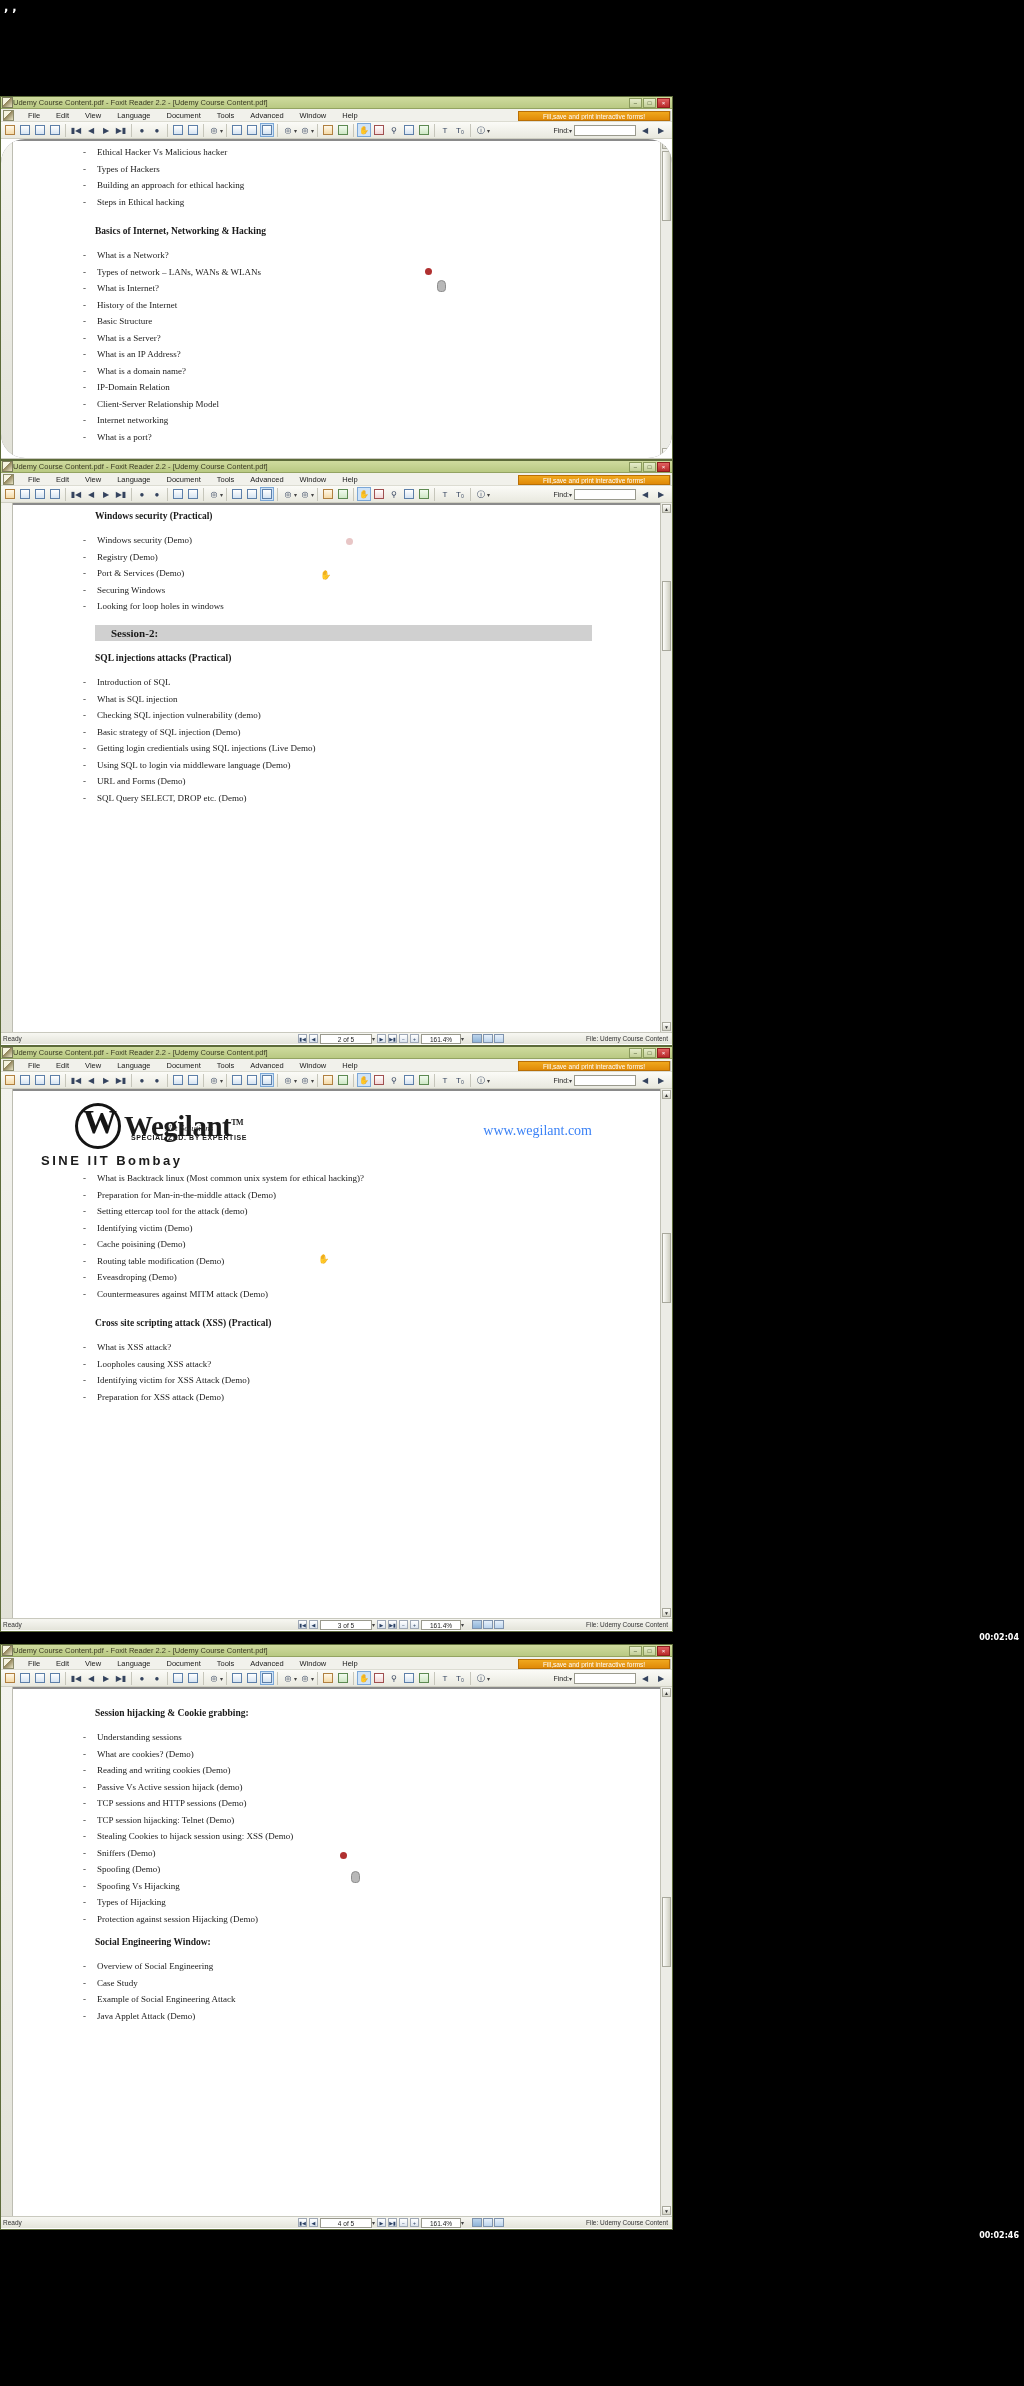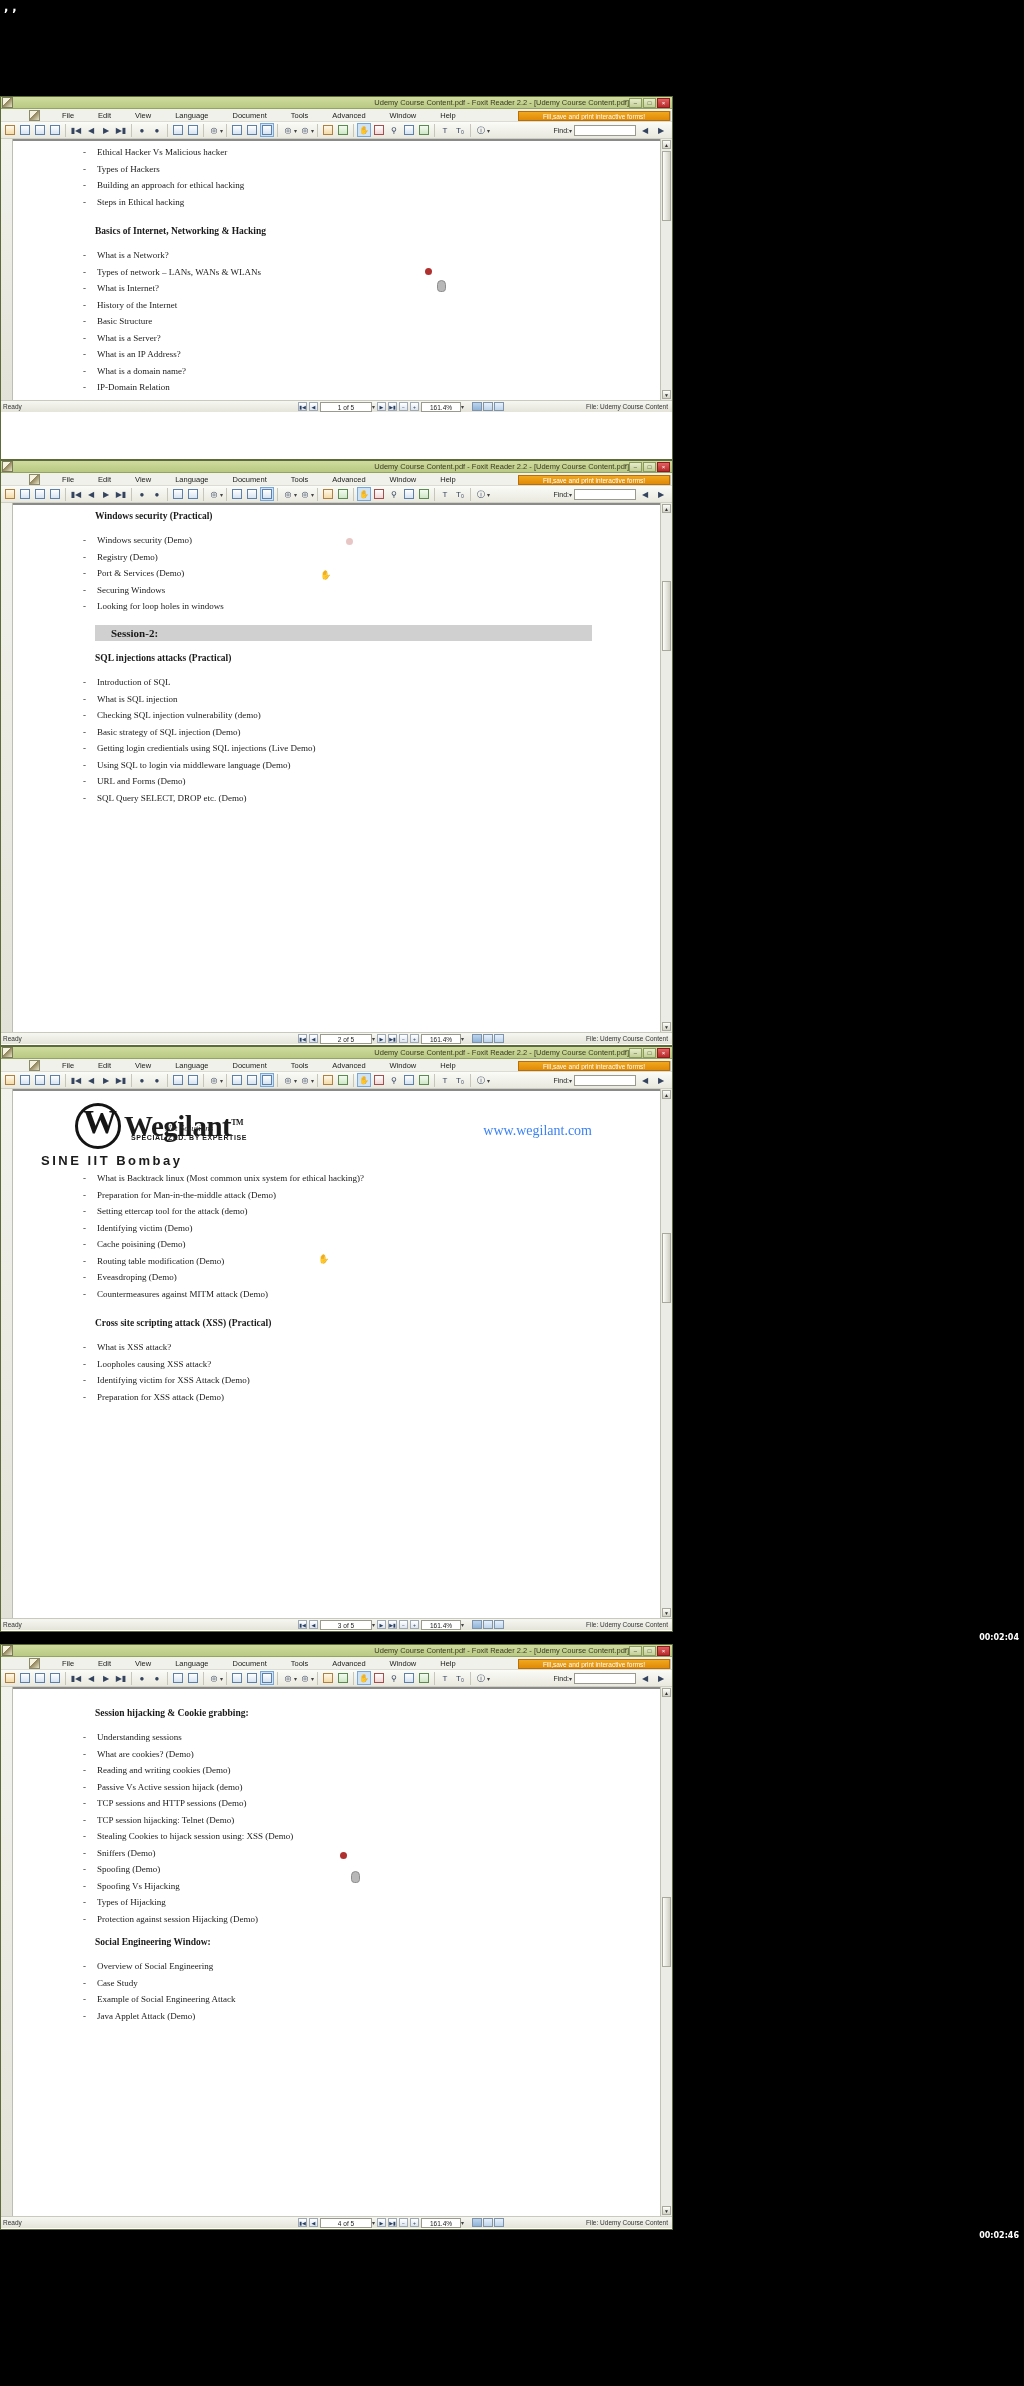--- a/index.html
+++ b/index.html
@@ -53,21 +53,21 @@
   }
   .tb-icon {
     width: 11px; height: 11px;
     margin-left: 1px;
     background: linear-gradient(135deg,#f5f3e0 40%, #8d7f55 41%, #e8e4c6);
     border: 1px solid #7a7a5a;
     flex: none;
   }
   .tb-title {
     flex: 1;
-    text-align: right;
+    text-align: left;
     font-size: 7.5px;
     color: #3a3a24;
     white-space: nowrap;
     overflow: hidden;
   }
   .tb-btns { display: flex; gap: 1px; padding-right: 2px; flex: none; }
   .tb-btn {
     width: 13px; height: 10px;
     background: linear-gradient(#e6eccb,#c3cf97);
     border: 1px solid #8a9a5d;
@@ -75,24 +75,23 @@
     color: #2e3a16;
   }
   .tb-btn.close { background: linear-gradient(#e06060,#b92b2b); border-color:#8d1b1b; color:#fff; }
 
   
   .menubar {
     height: 13px;
     background: #f1f1eb;
     display: flex;
     align-items: center;
-    gap: 16px;
+    gap: 8px;
     border-bottom: 1px solid #dcdcd2;
     position: relative;
-    padding-left: 26px;
   }
   .menu-doc-icon {
     width: 11px; height: 11px; margin: 0 2px 0 2px;
     background: linear-gradient(135deg,#f5f3e0 40%, #8d7f55 41%, #e8e4c6);
     border: 1px solid #8a8a6a; flex: none;
   }
   .menubar .mi {
     font-size: 7.5px; color: #1a1a1a;
     padding: 0 4px; white-space: nowrap;
   }
@@ -151,21 +150,21 @@
     overflow: hidden;
   }
 
   
   .docarea {
     position: relative;
     background: #8a8a8a;
     display: flex;
     overflow: hidden;
   }
-  .panel.p1 .docarea { height: 261px; }
+  .panel.p1 .docarea { height: 319px; border-radius: 24px; }
   .panel .docarea { height: 529px; }
 
   .leftrail {
     width: 12px; background: linear-gradient(#f3f3ee,#e2e2d8);
     border-right: 1px solid #bdbdb2; flex: none;
   }
   .page {
     flex: 1;
     background: #ffffff;
     margin: 2px 0 0 0;

